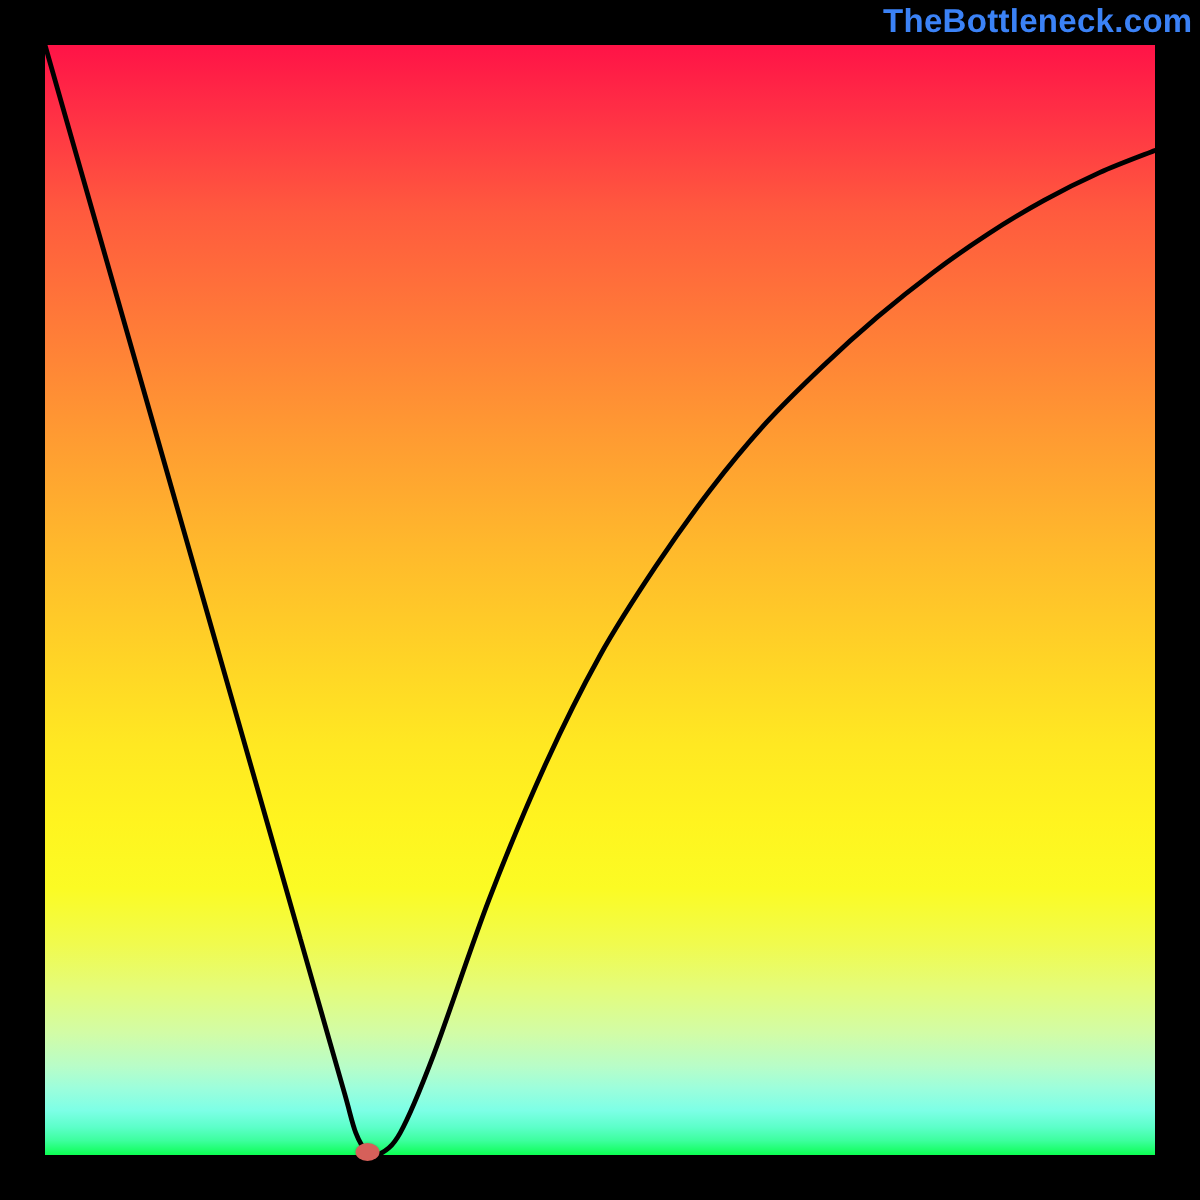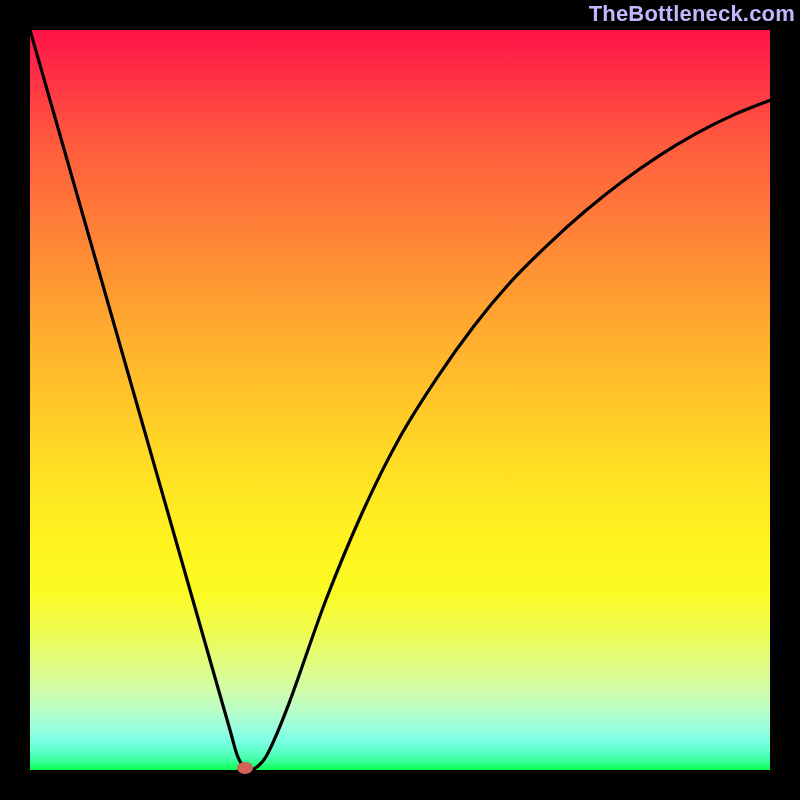--- a/index.html
+++ b/index.html
@@ -45,21 +45,21 @@
       #0cff52 100%
     );
   }
   .watermark {
     position: absolute;
     top: 1px;
     right: 5px;
     font-family: Arial, Helvetica, sans-serif;
     font-size: 22px;
     font-weight: 600;
-    color: #c4b5fd;
+    color: #3b82f6;
     letter-spacing: 0.2px;
     user-select: none;
   }
   svg.curve {
     position: absolute;
     left: 0;
     top: 0;
     width: 740px;
     height: 740px;
   }

